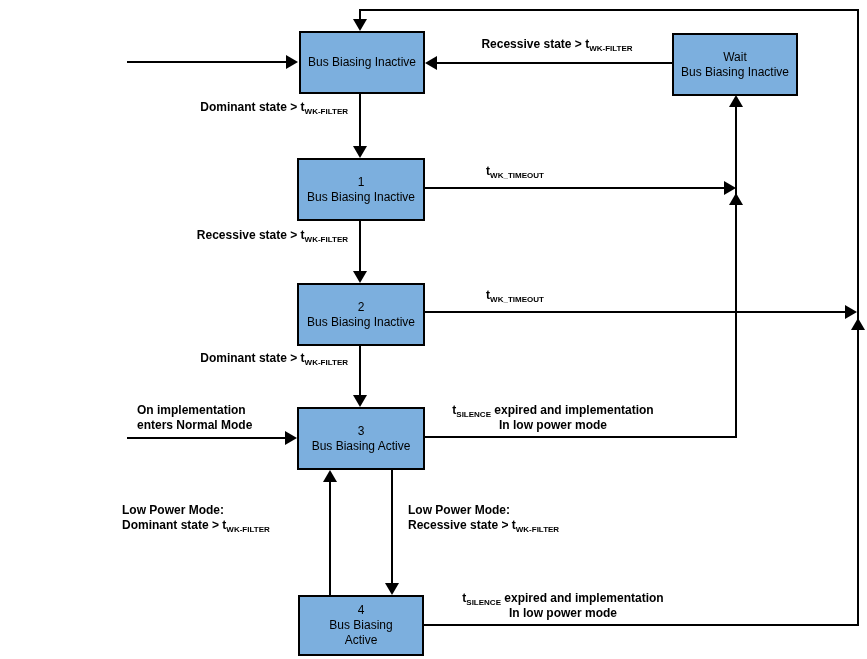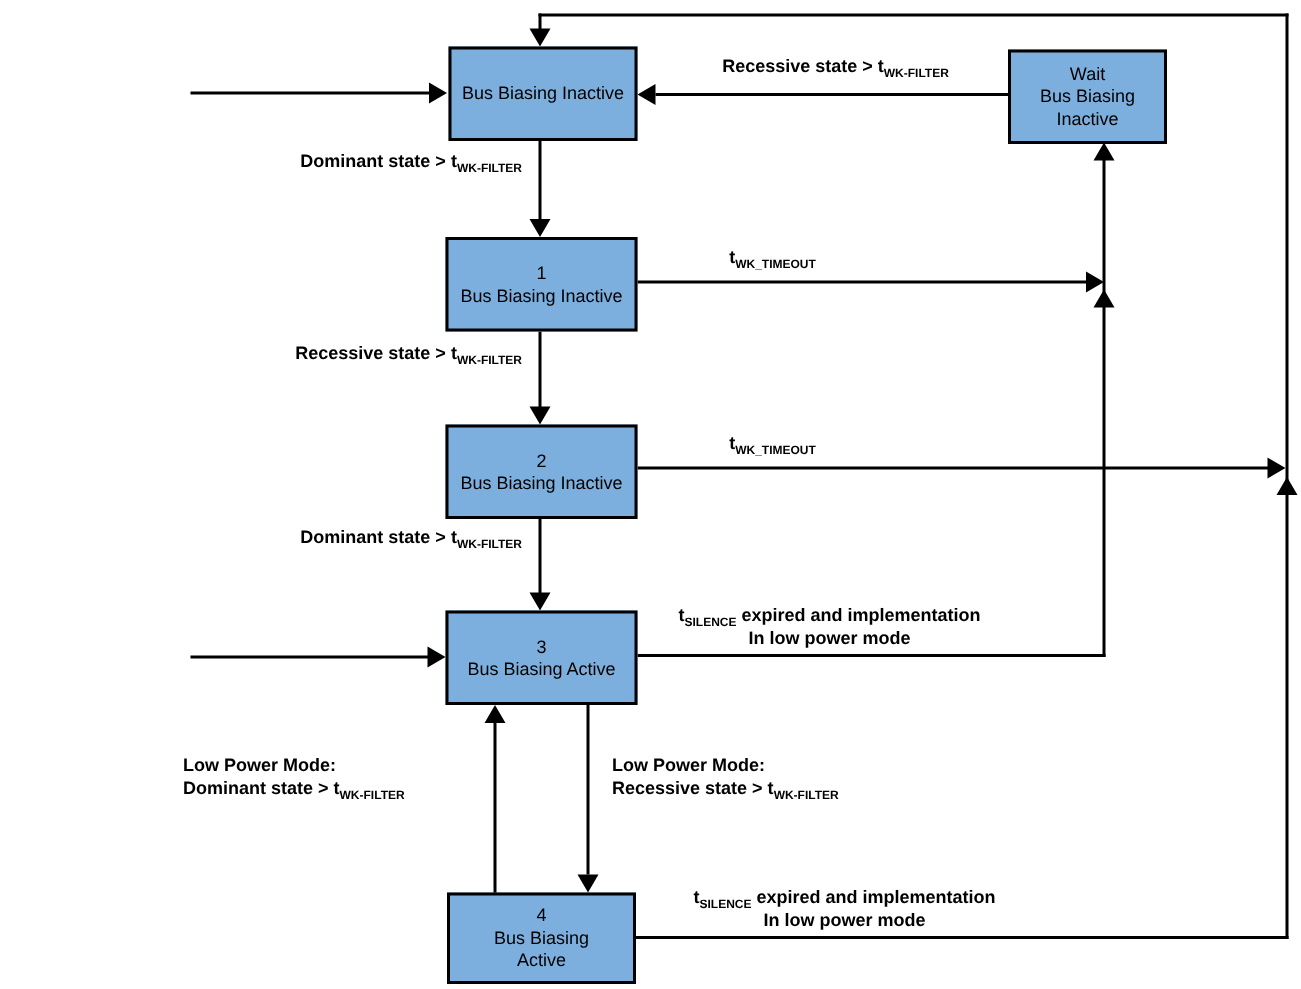--- a/index.html
+++ b/index.html
@@ -77,21 +77,21 @@
   <div class="line" style="left:391px;top:469px;width:2px;height:114px;"></div>
   <div class="ah ah-down" style="left:385px;top:583px;"></div>
 
   <div class="line" style="left:423px;top:624px;width:436px;height:2px;"></div>
 
 
   <div class="node" style="left:299px;top:31px;width:126px;height:63px;">
     <span>Bus Biasing Inactive</span>
   </div>
 
-  <div class="node" style="left:672px;top:33px;width:106px;height:63px;">
+  <div class="node" style="left:672px;top:33px;width:126px;height:63px;">
     <span>Wait</span>
     <span>Bus Biasing Inactive</span>
   </div>
 
   <div class="node" style="left:297px;top:158px;width:128px;height:63px;">
     <span>1</span>
     <span>Bus Biasing Inactive</span>
   </div>
 
   <div class="node" style="left:297px;top:283px;width:128px;height:63px;">
@@ -127,20 +127,24 @@
   </div>
 
   <div class="lbl center" style="left:455px;top:288px;width:120px;">
     <span>t</span><sub>WK_TIMEOUT</sub>
   </div>
 
   <div class="lbl right" style="left:150px;top:351px;width:198px;">
     <span>Dominant state &gt; t</span><sub>WK-FILTER</sub>
   </div>
 
+  <div class="lbl ml" style="left:137px;top:403px;line-height:15px;">
+    <div>On implementation</div>
+    <div>enters Normal Mode</div>
+  </div>
 
   <div class="lbl center ml" style="left:438px;top:403px;width:230px;">
     <div><span>t</span><sub>SILENCE</sub><span> expired and implementation</span></div>
     <div>In low power mode</div>
   </div>
 
   <div class="lbl ml" style="left:122px;top:503px;">
     <div>Low Power Mode:</div>
     <div><span>Dominant state &gt; t</span><sub>WK-FILTER</sub></div>
   </div>

